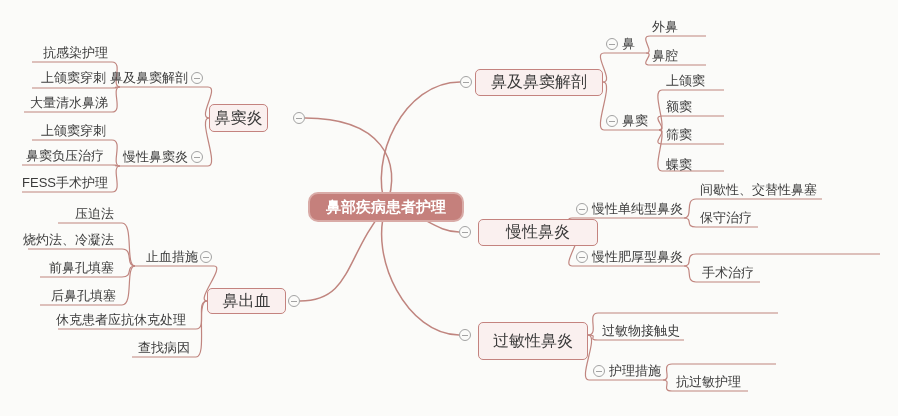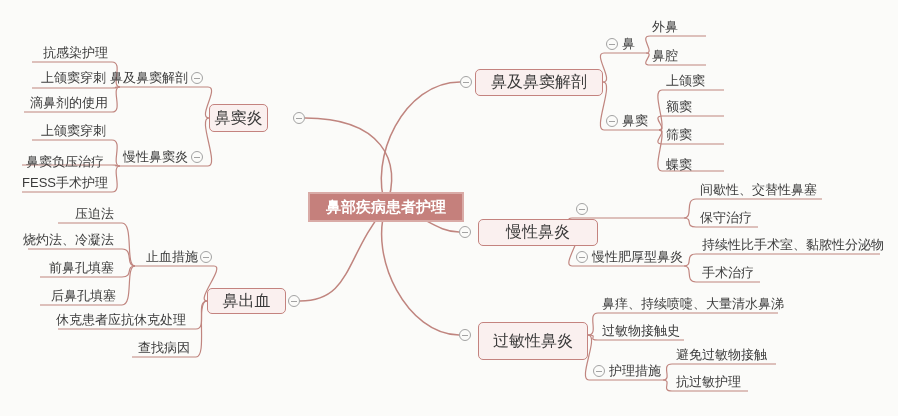--- a/index.html
+++ b/index.html
@@ -15,21 +15,21 @@
     font-size:13px; line-height:18px; height:18px; color:#3b3b3b;
   }
   .box {
     position:absolute; z-index:2; box-sizing:border-box;
     border:1px solid #c4837f; background:#faf0ef; border-radius:5px;
     display:flex; align-items:center; justify-content:center;
     font-size:16px; color:#3b3b3b; white-space:nowrap;
   }
   .root-box {
     background:#c5807c; border:2px solid #d9aba7; color:#ffffff;
-    font-weight:bold; font-size:15px; border-radius:0; z-index:3;
+    font-weight:bold; font-size:15px; border-radius:10px; z-index:3;
   }
   .micon {
     position:absolute; z-index:4; box-sizing:border-box;
     width:12px; height:12px; border:1px solid #a3a3a3; border-radius:50%;
     background:#fbfbf9; display:flex; align-items:center; justify-content:center;
     cursor:pointer;
   }
   .micon::after { content:""; display:block; width:6px; height:1px; background:#a3a3a3; }
 </style>
 </head>
@@ -112,46 +112,44 @@
   <div class="node" style="left:652px;top:18px">外鼻</div>
   <div class="node" style="left:652px;top:47px">鼻腔</div>
 
   <div class="node" style="left:622px;top:112px">鼻窦</div>
   <span class="micon" style="left:606px;top:115px"></span>
   <div class="node" style="left:666px;top:72px">上颌窦</div>
   <div class="node" style="left:666px;top:98px">额窦</div>
   <div class="node" style="left:666px;top:126px">筛窦</div>
   <div class="node" style="left:666px;top:156px">蝶窦</div>
 
+  <div class="node" style="left:592px;top:200px">慢性单纯型鼻炎</div>
   <span class="micon" style="left:576px;top:203px"></span>
   <div class="node" style="left:700px;top:181px">间歇性、交替性鼻塞</div>
   <div class="node" style="left:700px;top:209px">保守治疗</div>
 
   <div class="node" style="left:592px;top:248px">慢性肥厚型鼻炎</div>
   <span class="micon" style="left:576px;top:251px"></span>
-  <div class="node" style="left:702px;top:236px">持续性比手术室、黏脓性分泌物</div>
   <div class="node" style="left:702px;top:264px">手术治疗</div>
 
-  <div class="node" style="left:602px;top:295px">鼻痒、持续喷嚏、大量清水鼻涕</div>
   <div class="node" style="left:602px;top:322px">过敏物接触史</div>
   <div class="node" style="left:609px;top:362px">护理措施</div>
   <span class="micon" style="left:593px;top:365px"></span>
-  <div class="node" style="left:676px;top:346px">避免过敏物接触</div>
   <div class="node" style="left:676px;top:373px">抗过敏护理</div>
 
   <div class="node" style="right:710px;top:69px">鼻及鼻窦解剖</div>
   <span class="micon" style="left:191px;top:72px"></span>
   <div class="node" style="right:790px;top:44px">抗感染护理</div>
   <div class="node" style="right:792px;top:69px">上颌窦穿刺</div>
-  <div class="node" style="right:790px;top:94px">滴鼻剂的使用</div>
+  <div class="node" style="right:790px;top:94px">大量清水鼻涕</div>
 
   <div class="node" style="right:710px;top:148px">慢性鼻窦炎</div>
   <span class="micon" style="left:191px;top:151px"></span>
   <div class="node" style="right:792px;top:122px">上颌窦穿刺</div>
-  <div class="node" style="right:794px;top:153px">鼻窦负压治疗</div>
+  <div class="node" style="right:794px;top:147px">鼻窦负压治疗</div>
   <div class="node" style="right:790px;top:174px">FESS手术护理</div>
 
   <div class="node" style="right:700px;top:248px">止血措施</div>
   <span class="micon" style="left:200px;top:251px"></span>
   <div class="node" style="right:784px;top:205px">压迫法</div>
   <div class="node" style="right:784px;top:231px">烧灼法、冷凝法</div>
   <div class="node" style="right:784px;top:259px">前鼻孔填塞</div>
   <div class="node" style="right:782px;top:287px">后鼻孔填塞</div>
   <div class="node" style="right:712px;top:311px">休克患者应抗休克处理</div>
   <div class="node" style="right:708px;top:339px">查找病因</div>

